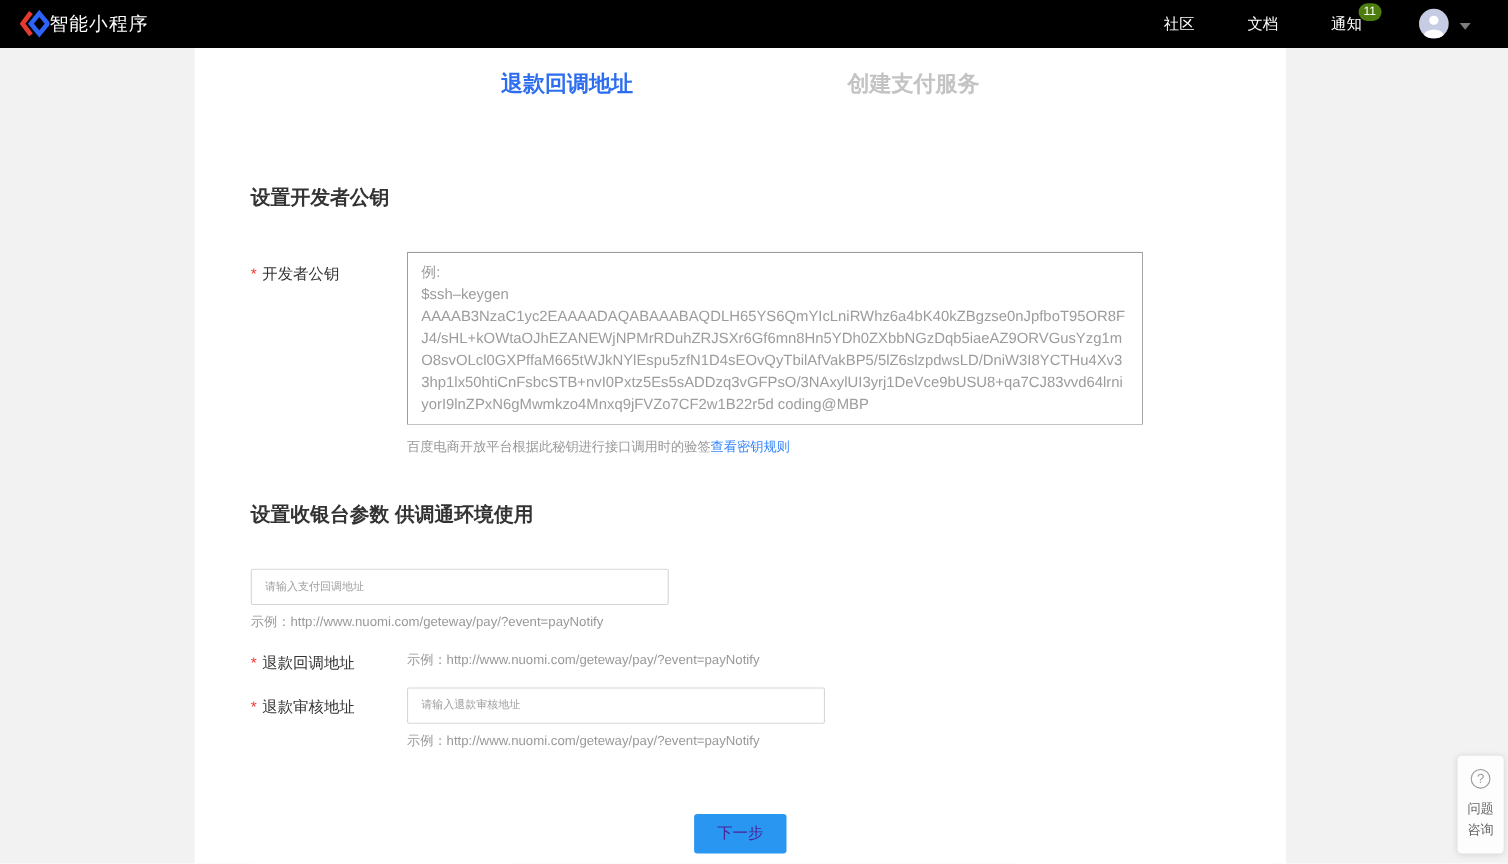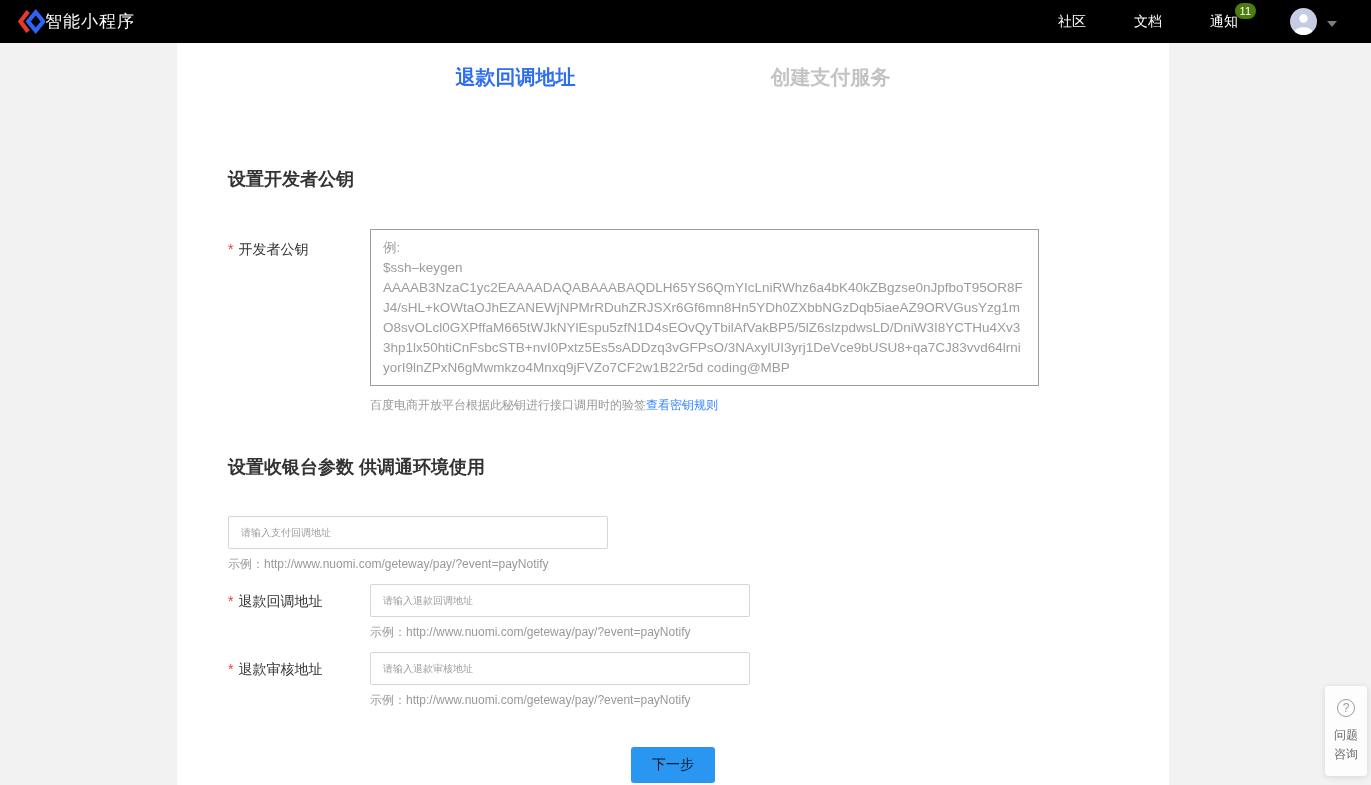--- a/index.html
+++ b/index.html
@@ -75,23 +75,24 @@
     width: 380px; height: 33px;
     border: 1px solid #d6d6d6; border-radius: 2px;
     padding: 0 12px; font-size: 10px; color: #333;
     font-family: "Liberation Sans", "DejaVu Sans", sans-serif;
     outline: none;
   }
   .url-input::placeholder { color: #9e9e9e; opacity: 1; }
   .url-hint { font-size: 12px; color: #999; margin-top: 8px; line-height: 14px; }
   .btn-row { text-align: center; margin-top: 40px; }
   .next-btn {
-    width: 84px; height: 36px; background: #2996f2; color: #0f172a;
+    width: 84px; height: 36px; background: #2996f2; color: #4c1d95;
     border: none; border-radius: 3px; font-size: 14px; cursor: pointer;
     font-family: "Liberation Sans", "DejaVu Sans", sans-serif;
+    margin-top: 20px;
   }
   
   .help-widget {
     position: fixed; right: 4px; bottom: 9px; width: 42px;
     background: #fdfdfd; border-radius: 4px;
     box-shadow: 0 1px 6px rgba(0,0,0,0.12);
     text-align: center; padding: 12px 0 12px; cursor: pointer; z-index: 30;
   }
   .q-icon {
     display: inline-block; width: 18px; height: 18px; line-height: 17px;
@@ -158,21 +159,20 @@
       <input class="url-input" type="text" placeholder="请输入支付回调地址" style="">
       <div class="url-hint">示例：http://www.nuomi.com/geteway/pay/?event=payNotify</div>
     </div>
   </div>
 
   <div class="form-row row-url">
     <div class="label-col">
       <span class="req-star">*</span><span>退款回调地址</span>
     </div>
     <div class="control-col">
-      <input class="url-input" type="text" placeholder="请输入退款回调地址" style="">
       <div class="url-hint">示例：http://www.nuomi.com/geteway/pay/?event=payNotify</div>
     </div>
   </div>
 
   <div class="form-row row-url">
     <div class="label-col">
       <span class="req-star">*</span><span>退款审核地址</span>
     </div>
     <div class="control-col">
       <input class="url-input" type="text" placeholder="请输入退款审核地址" style="">

